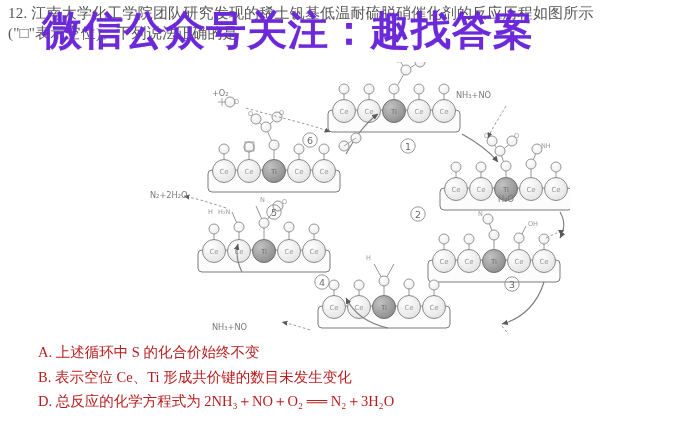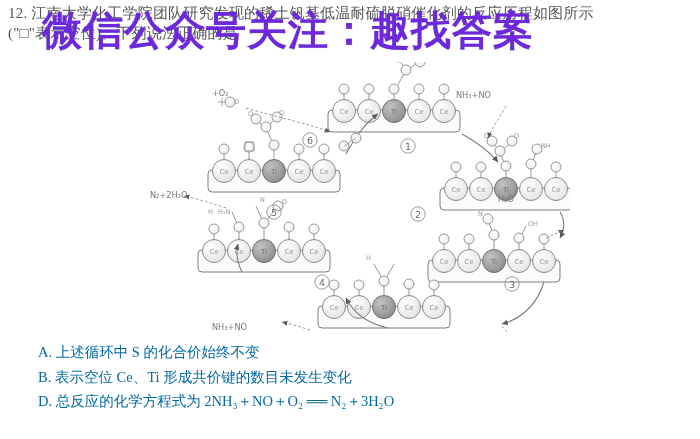--- a/index.html
+++ b/index.html
@@ -35,21 +35,21 @@
   
   .diagram{
     position:absolute;left:150px;top:62px;width:420px;height:272px;
   }
   .diagram svg{display:block;}
 
   
   .options{
     position:absolute;left:38px;top:340px;width:640px;
     font-size:14.5px;line-height:24.5px;
-    color:#0369a1;
+    color:#b91c1c;
     filter:blur(.15px);
   }
   .options div{white-space:nowrap;}
 </style>
 </head>
 <body>
 
 <div id="page">
 
   <div class="qhead">

